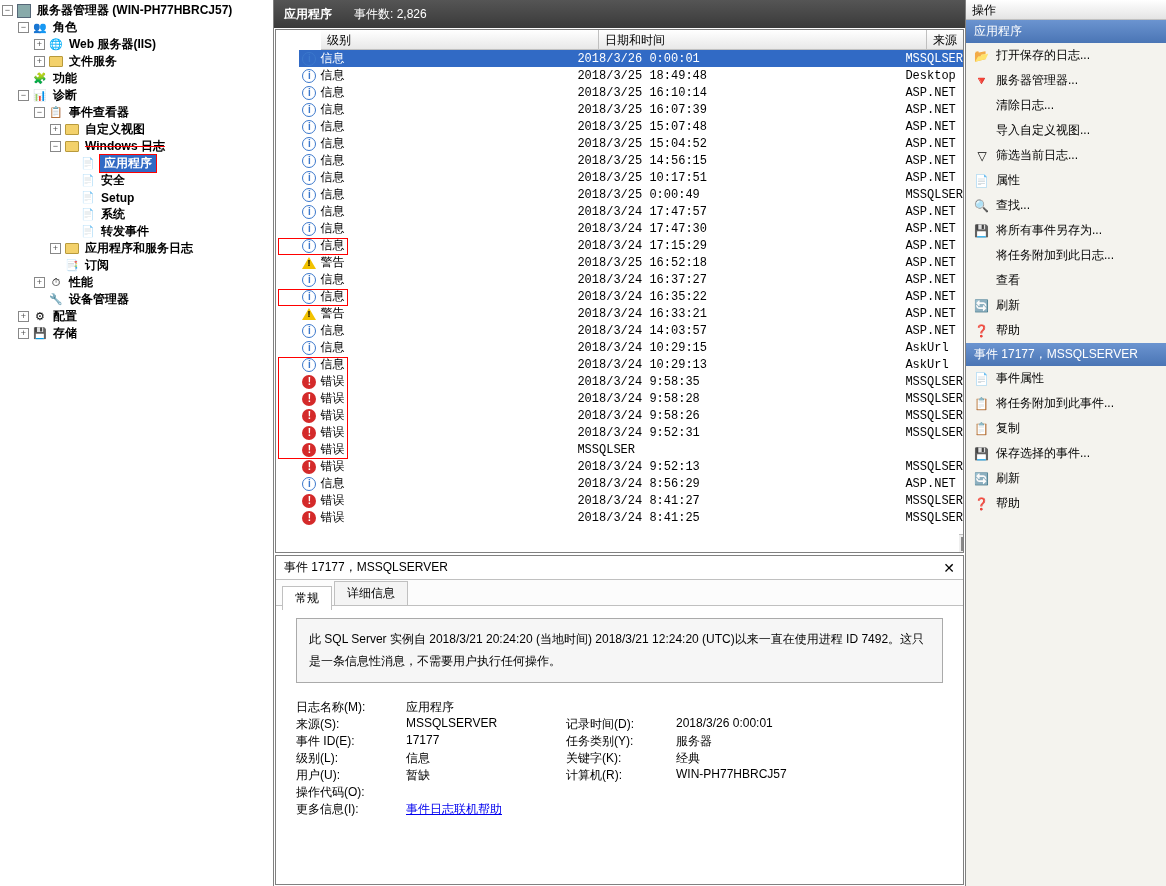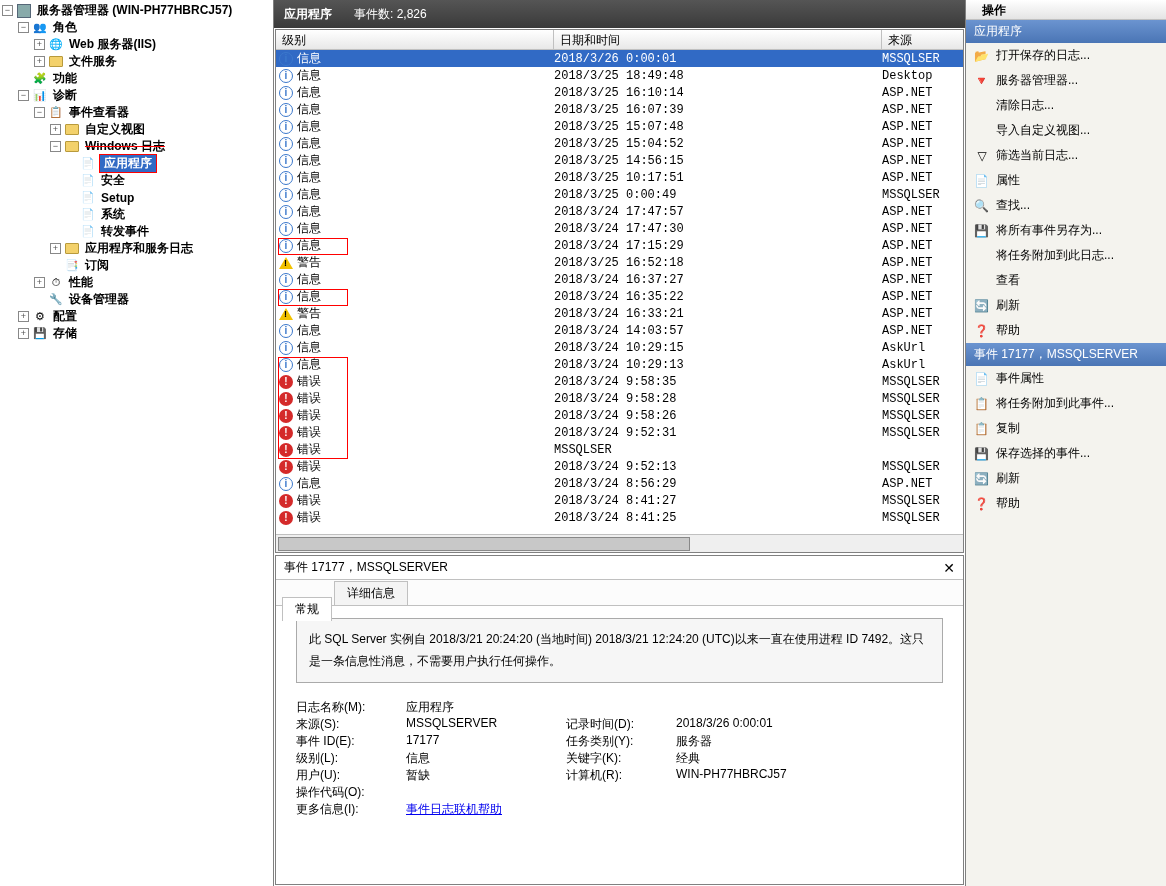--- a/index.html
+++ b/index.html
@@ -40,29 +40,29 @@
 .red-box { position: absolute; border: 1px solid red; pointer-events: none; }
 .scroll-x { height: 18px; background: #efefef; border-top:1px solid #c0c0c0; display:flex; align-items:center; }
 .scroll-thumb { height:14px; background: #c8c8c8; border:1px solid #888; }
 
 
 .detail-pane { height: 330px; border: 1px solid #808080; margin: 1px; background: #fff; display:flex; flex-direction:column; }
 .detail-title { height: 24px; display: flex; align-items: center; padding: 0 8px; border-bottom: 1px solid #c0c0c0; }
 .detail-close { margin-left: auto; font-size: 14px; cursor: pointer; }
 .tab-row { height: 26px; display: flex; align-items: flex-end; padding: 4px 6px 0 6px; gap: 0; border-bottom:1px solid #c0c0c0; background:#fcfcfc; }
 .tab { padding: 3px 12px; border: 1px solid #c0c0c0; border-bottom: none; background: #f4f4f4; margin-right: 2px; cursor:pointer; }
-.tab.active { background: #fff; position: relative; top: 16px; }
+.tab.active { background: #fff; position: relative; top: 5px; }
 .detail-body { flex:1; padding: 12px 20px; overflow:auto; }
 .msg-box { border: 1px solid #aaa; padding: 10px 12px; background: #f6f6f6; margin-bottom: 16px; line-height: 1.8; }
 .detail-grid { display: grid; grid-template-columns: 110px 160px 110px 200px; }
 .detail-link { color: #0000ee; text-decoration: underline; cursor: pointer; }
 
 
 .actions-panel { width: 200px; background: #f4f3ee; display:flex; flex-direction:column; }
-.actions-title { height: 20px; background: linear-gradient(#fff,#e4e4e4); border-bottom: 1px solid #c0c0c0; padding: 2px 16px; font-weight: bold; }
+.actions-title { height: 20px; background: linear-gradient(#fff,#e4e4e4); border-bottom: 1px solid #c0c0c0; padding: 2px 6px; font-weight: normal; }
 .actions-section-bar { background: linear-gradient(#6b94d0,#4a75b5); color:#fff; padding: 3px 8px; }
 .action-item { display: flex; align-items: center; padding: 4px 8px; gap: 6px; cursor: pointer; }
 .action-icon { width: 16px; height: 16px; display:inline-flex; align-items:center; justify-content:center; font-size:12px; }
 
 
 .ico-info { width:14px; height:14px; border-radius:50%; border:1.5px solid #3b78cc; display:inline-flex; align-items:center; justify-content:center; color:#3b78cc; font-weight:bold; font-size:10px; }
 .ico-info::after { content:"i"; }
 .ico-warn { width:0; height:0; border-left:7px solid transparent; border-right:7px solid transparent; border-bottom:12px solid #f2c200; position:relative; }
 .ico-warn::after { content:"!"; position:absolute; left:-2px; top:1px; font-size:9px; font-weight:bold; color:#000; }
 .ico-err { width:14px; height:14px; border-radius:50%; background:#d42a2a; display:inline-flex; align-items:center; justify-content:center; color:#fff; font-weight:bold; font-size:10px; }
@@ -188,21 +188,21 @@
         <span class="tree-label">存储</span>
       </div>
   </div>
 
   <div class="center-panel">
     <div class="center-header">
       <span style="font-weight:bold">应用程序</span>
       <span><span>事件数:</span> <span>2,826</span></span>
     </div>
 
-    <div class="event-list-wrap" style="position:relative;">
+    <div class="event-list-wrap" style="position:relative;align-items:flex-end;">
       <div class="event-header-row">
         <div class="col-level">级别</div>
         <div class="col-date">日期和时间</div>
         <div class="col-src">来源</div>
       </div>
       <div class="event-rows" id="event-rows">
           <div class="event-row selected">
             <div class="ev-level">
               <span class="ev-icon">
                 <span class="ico-info"></span>

